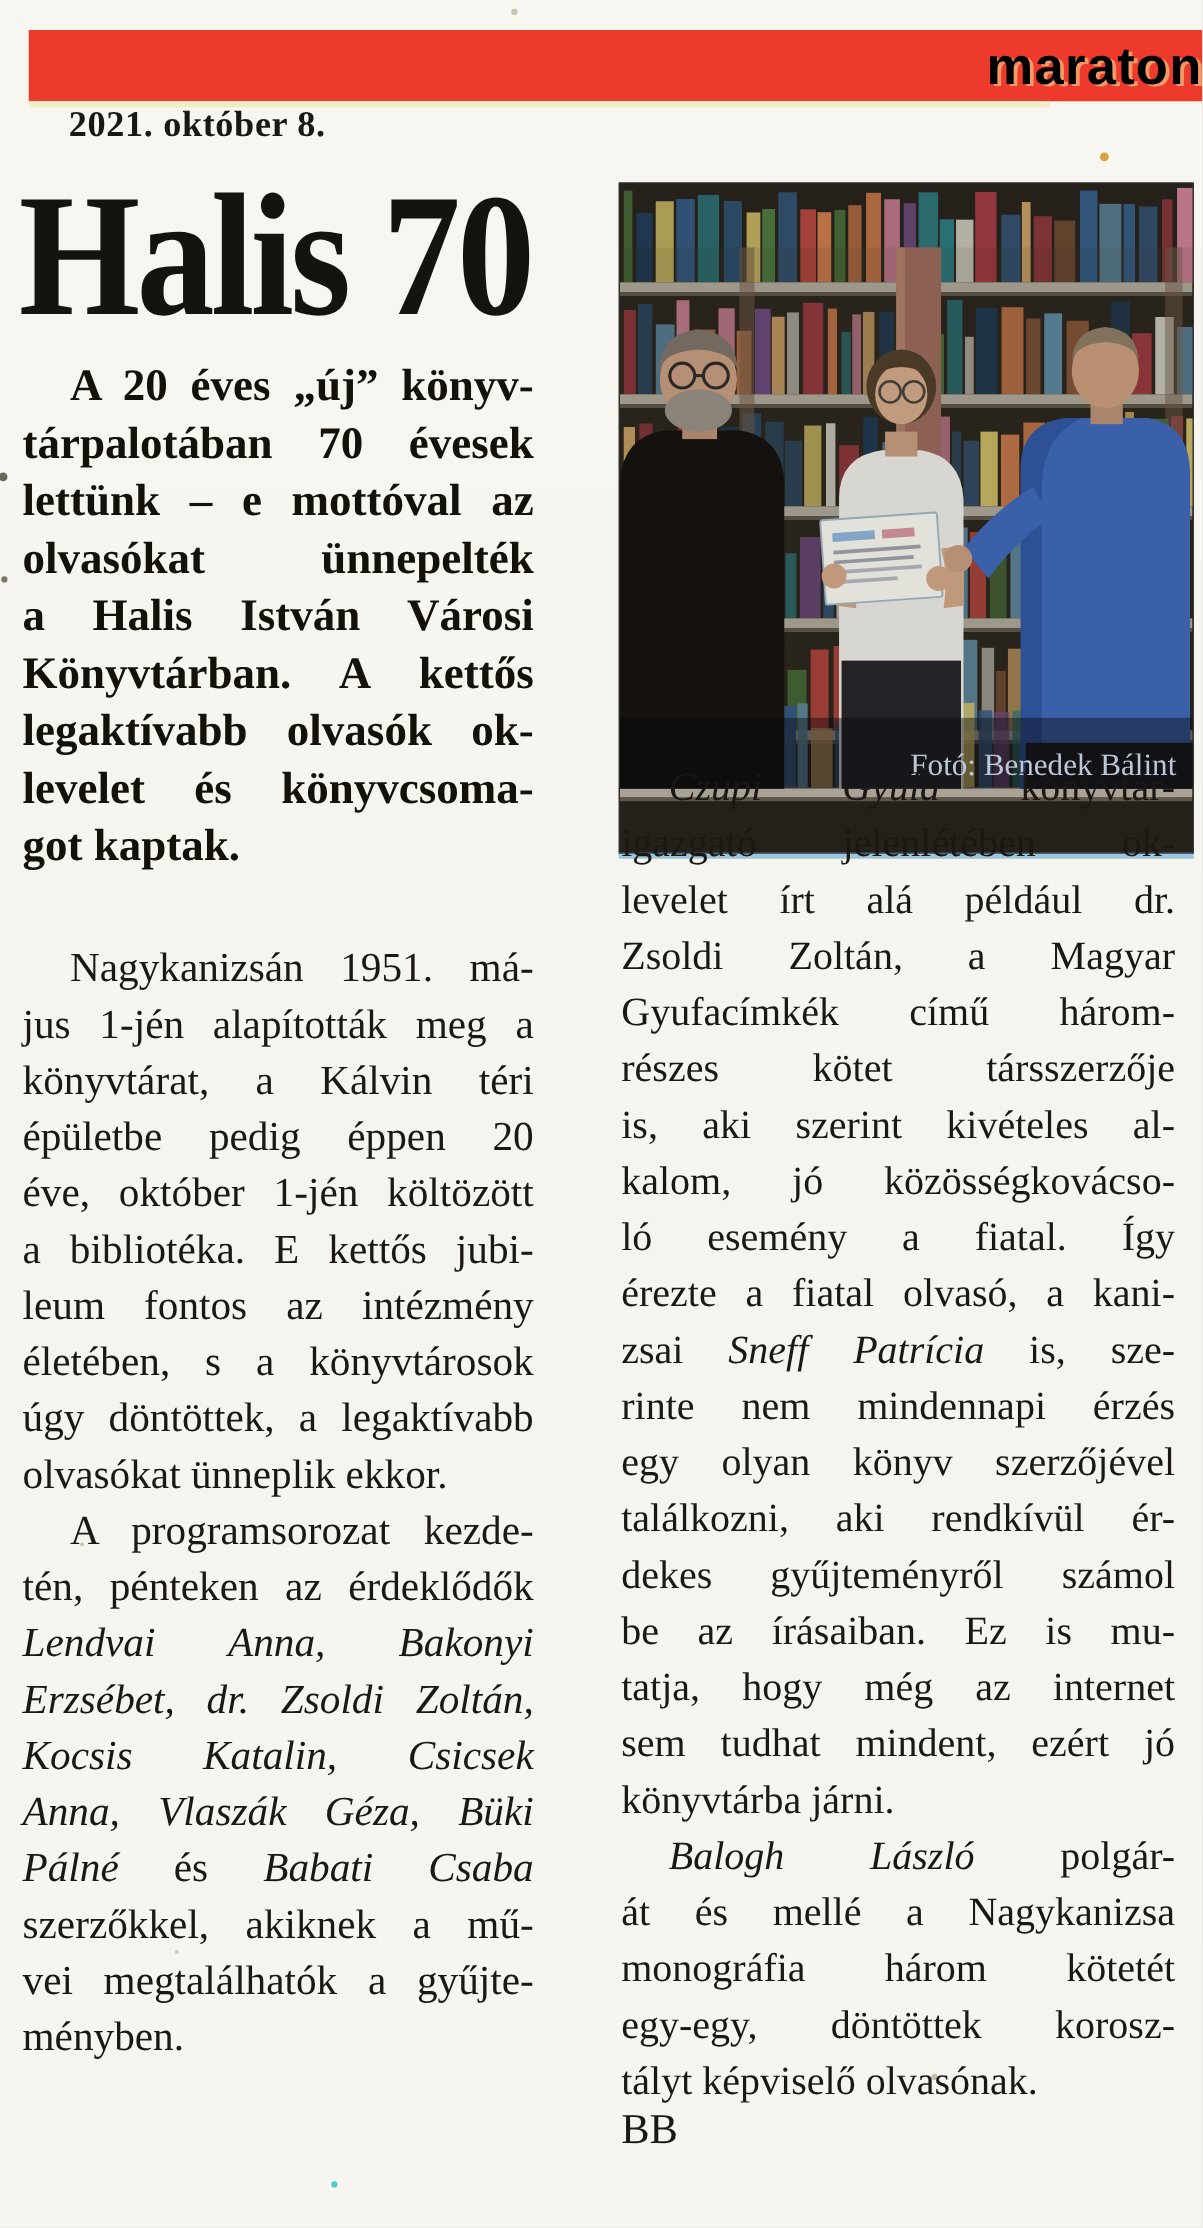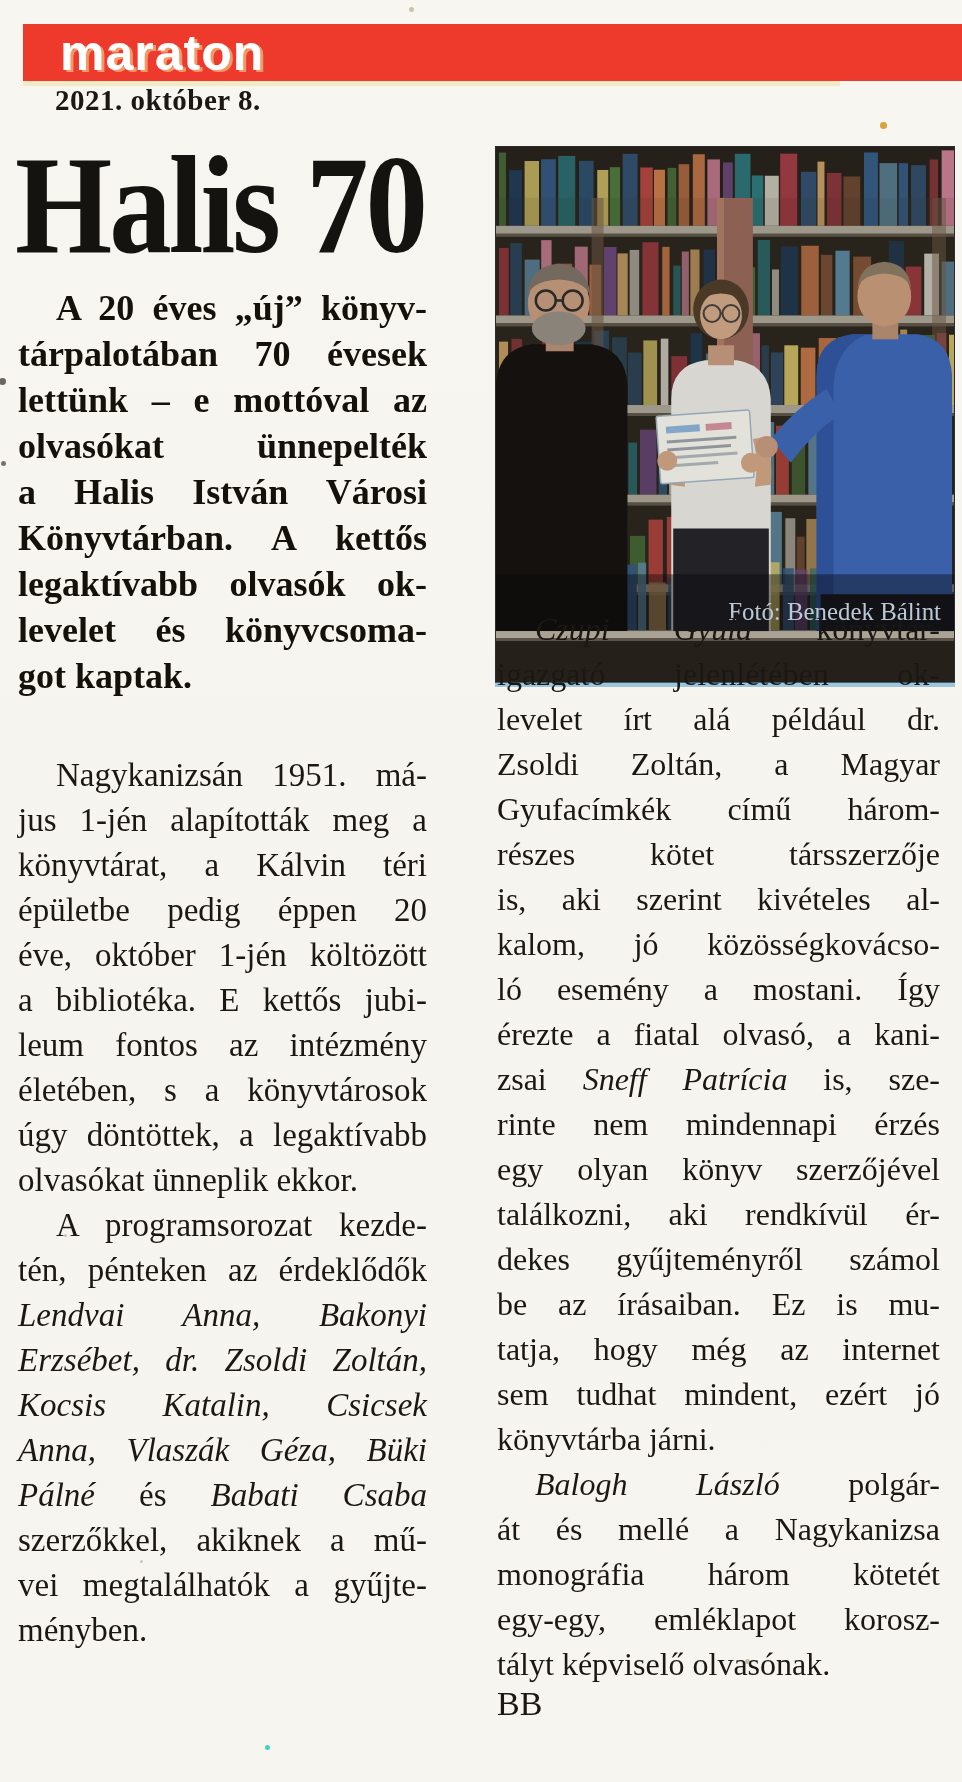--- a/index.html
+++ b/index.html
@@ -5,22 +5,22 @@
   html,body{margin:0;padding:0;}
   body{width:962px;background:#e9e7e2;font-family:"Liberation Serif","DejaVu Serif",serif;}
   .page{position:relative;width:962px;height:1782px;overflow:hidden;
         background:linear-gradient(180deg,#f8f6f1 0%,#f6f4ee 55%,#f7f5ef 100%);
         color:#1b1814;}
   
   .masthead{position:absolute;left:23px;top:24px;width:939px;height:57px;background:#ee392d;}
   .masthead::after{content:"";position:absolute;left:0;top:100%;width:87%;height:5px;background:#f2ecc6;}
   .logo{display:block;padding-left:37px;line-height:58px;
         font-family:"Liberation Sans","DejaVu Sans",sans-serif;font-weight:bold;
-        font-size:50px;color:#ffffff;letter-spacing:1px;
-        text-shadow:3px 2px 0 rgba(248,233,150,.55);}
+        font-size:42px;color:#000000;letter-spacing:1px;
+        text-shadow:3px 2px 0 rgba(248,233,150,.55);text-align:right;}
   .date{position:absolute;left:55px;top:84px;font-size:29px;font-weight:bold;letter-spacing:.5px;}
   
   .headline{position:absolute;left:15px;top:136px;margin:0;font-size:125px;font-weight:bold;
             letter-spacing:-3px;line-height:1;transform:scaleY(1.12);transform-origin:top left;
             color:#151310;}
   
   .photo{position:absolute;left:495px;top:146px;width:460px;height:537px;margin:0;
          background:#26201a;border:1px solid #2c2c2c;box-sizing:border-box;}
   .photo::after{content:"";position:absolute;left:-1px;right:-1px;bottom:-5px;height:5px;
                 background:rgba(70,150,195,.5);filter:blur(.5px);}
@@ -353,35 +353,35 @@
   <div class="col right">
     <div class="para">
         <div class="jline"><i>Czupi Gyula</i> könyvtár-</div>
         <div class="jline">igazgató jelenlétében ok-</div>
         <div class="jline">levelet írt alá például dr.</div>
         <div class="jline">Zsoldi Zoltán, a Magyar</div>
         <div class="jline">Gyufacímkék című három-</div>
         <div class="jline">részes kötet társszerzője</div>
         <div class="jline">is, aki szerint kivételes al-</div>
         <div class="jline">kalom, jó közösségkovácso-</div>
-        <div class="jline">ló esemény a mostani. Így</div>
+        <div class="jline">ló esemény a fiatal. Így</div>
         <div class="jline">érezte a fiatal olvasó, a kani-</div>
         <div class="jline">zsai <i>Sneff Patrícia</i> is, sze-</div>
         <div class="jline">rinte nem mindennapi érzés</div>
         <div class="jline">egy olyan könyv szerzőjével</div>
         <div class="jline">találkozni, aki rendkívül ér-</div>
         <div class="jline">dekes gyűjteményről számol</div>
         <div class="jline">be az írásaiban. Ez is mu-</div>
         <div class="jline">tatja, hogy még az internet</div>
         <div class="jline">sem tudhat mindent, ezért jó</div>
         <div class="jline last">könyvtárba járni.</div>
       </div>
     <div class="para">
         <div class="jline"><i>Balogh László</i> polgár-</div>
         <div class="jline">át és mellé a Nagykanizsa</div>
         <div class="jline">monográfia három kötetét</div>
-        <div class="jline">egy-egy, emléklapot korosz-</div>
+        <div class="jline">egy-egy, döntöttek korosz-</div>
         <div class="jline last">tályt képviselő olvasónak.</div>
       </div>
     <div class="byline">BB</div>
   </div>
 
 </div>
 
 </body></html>

